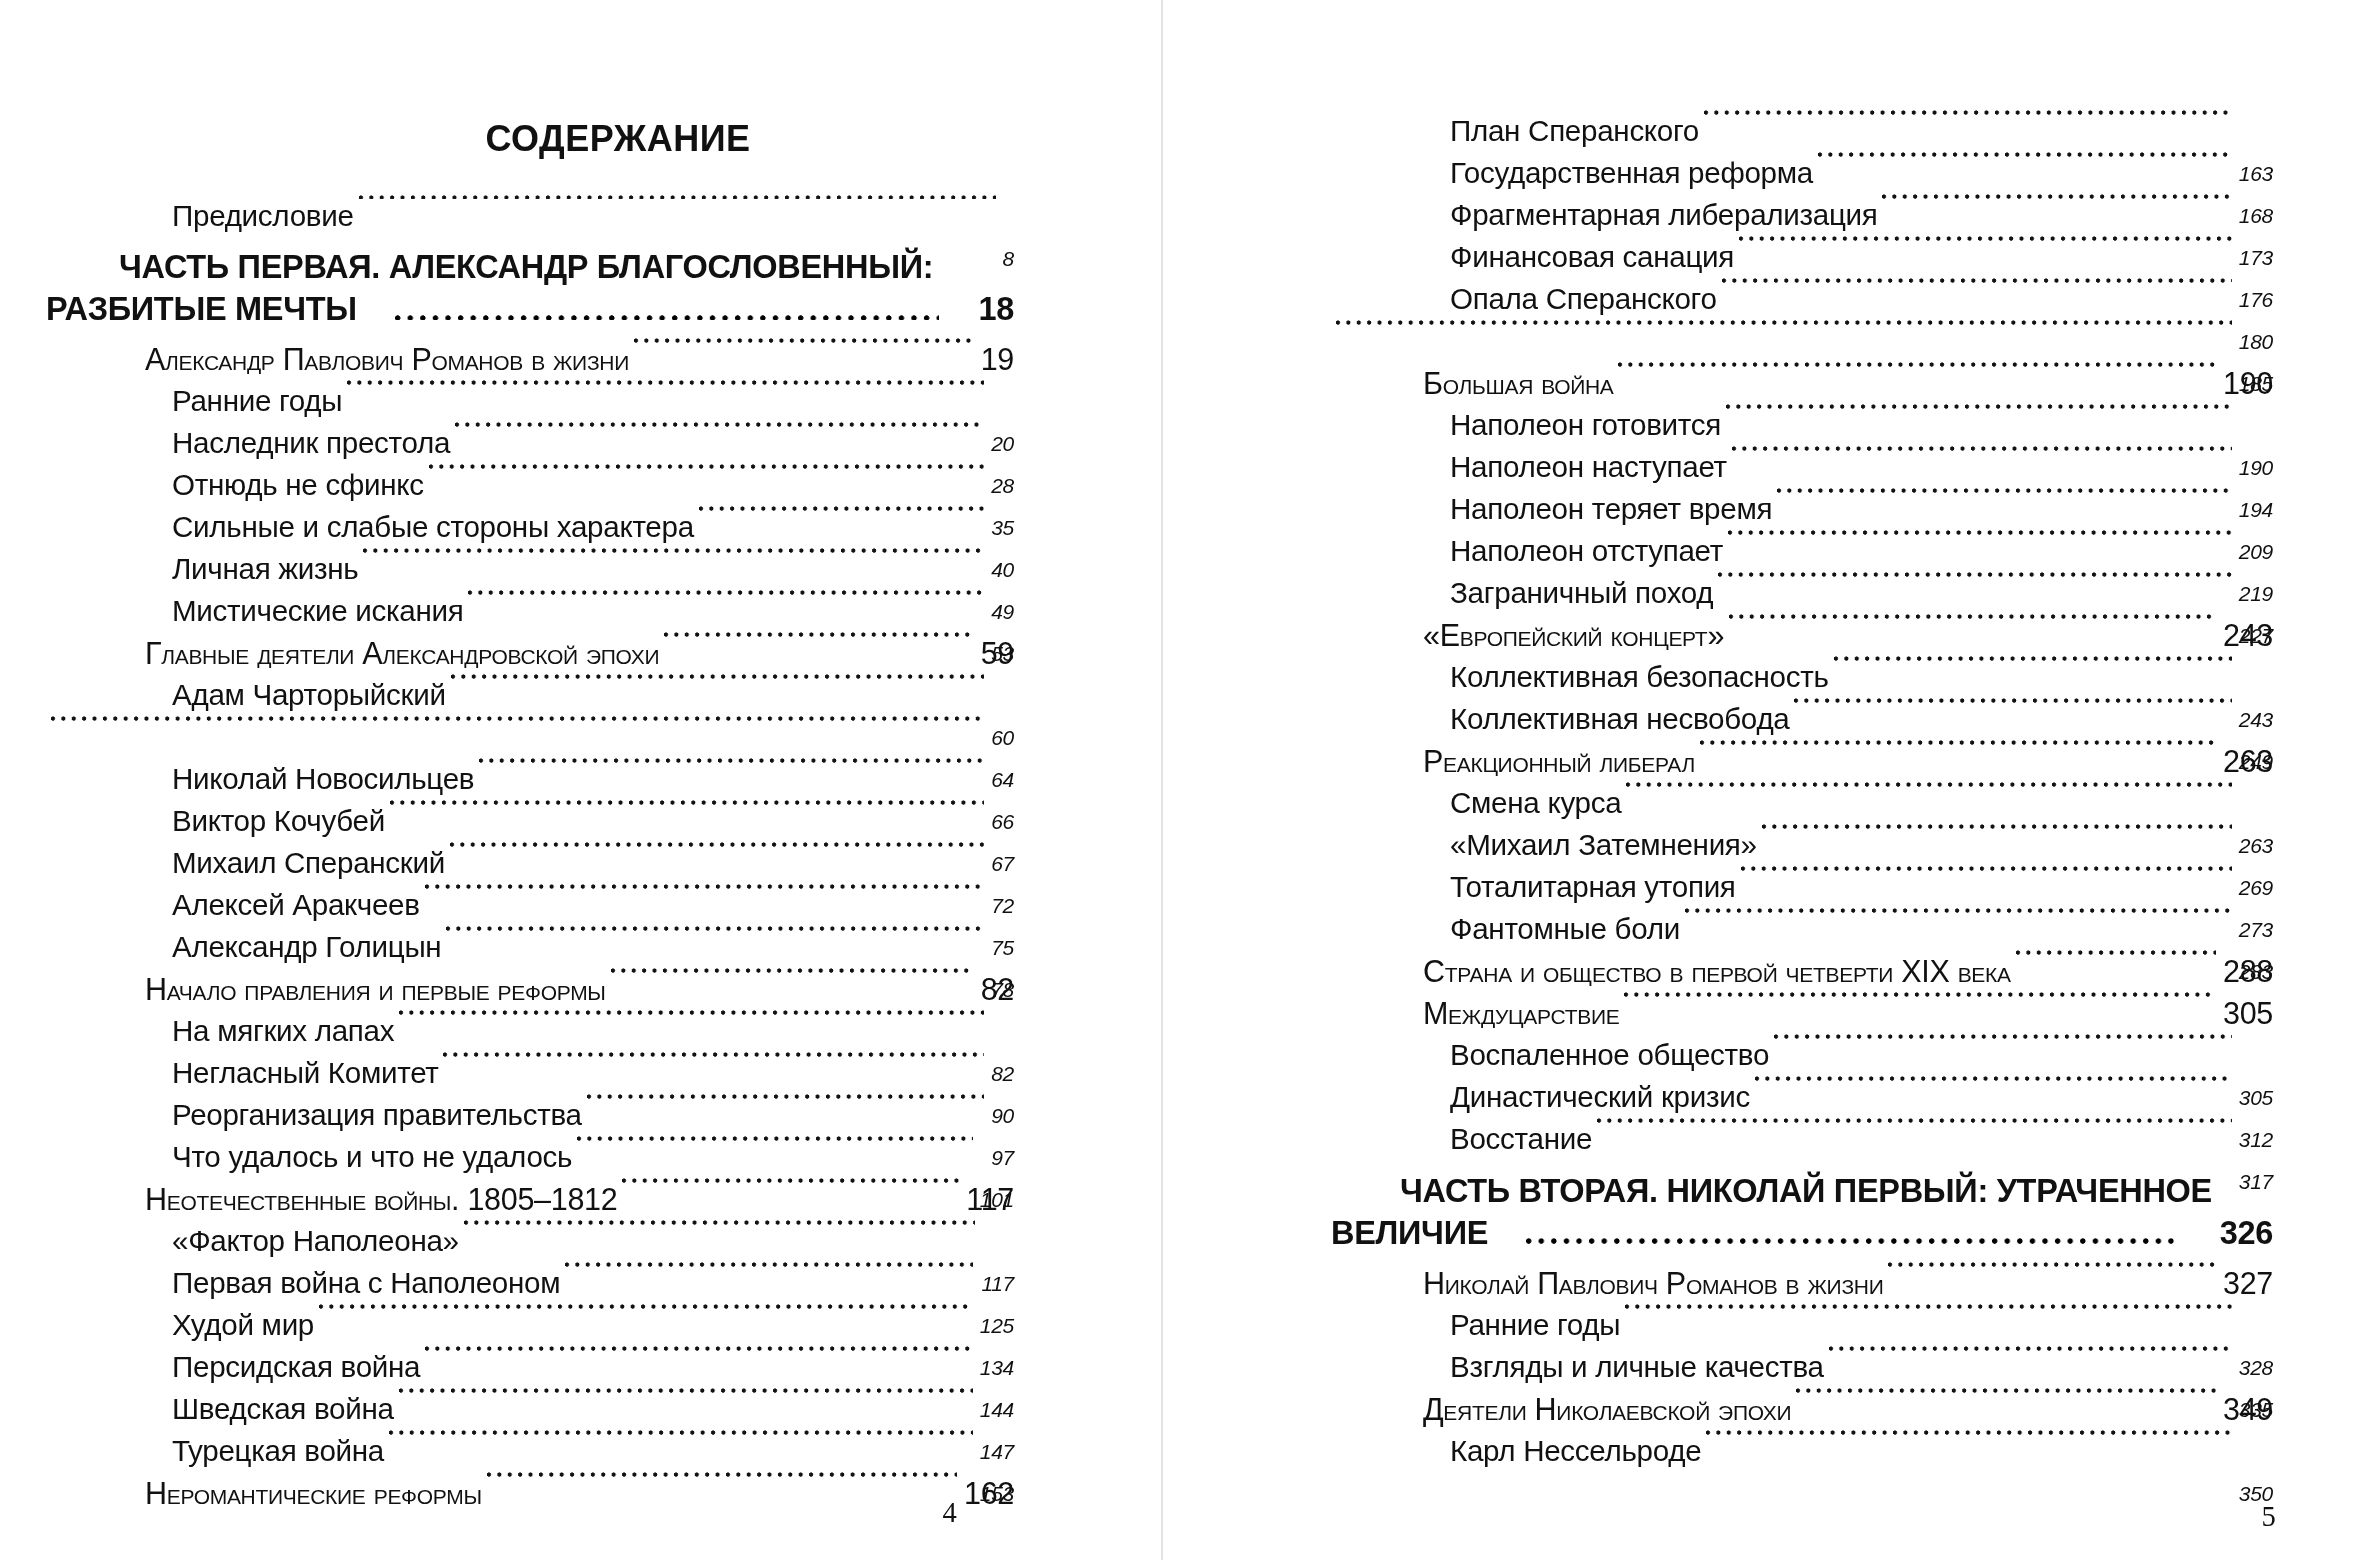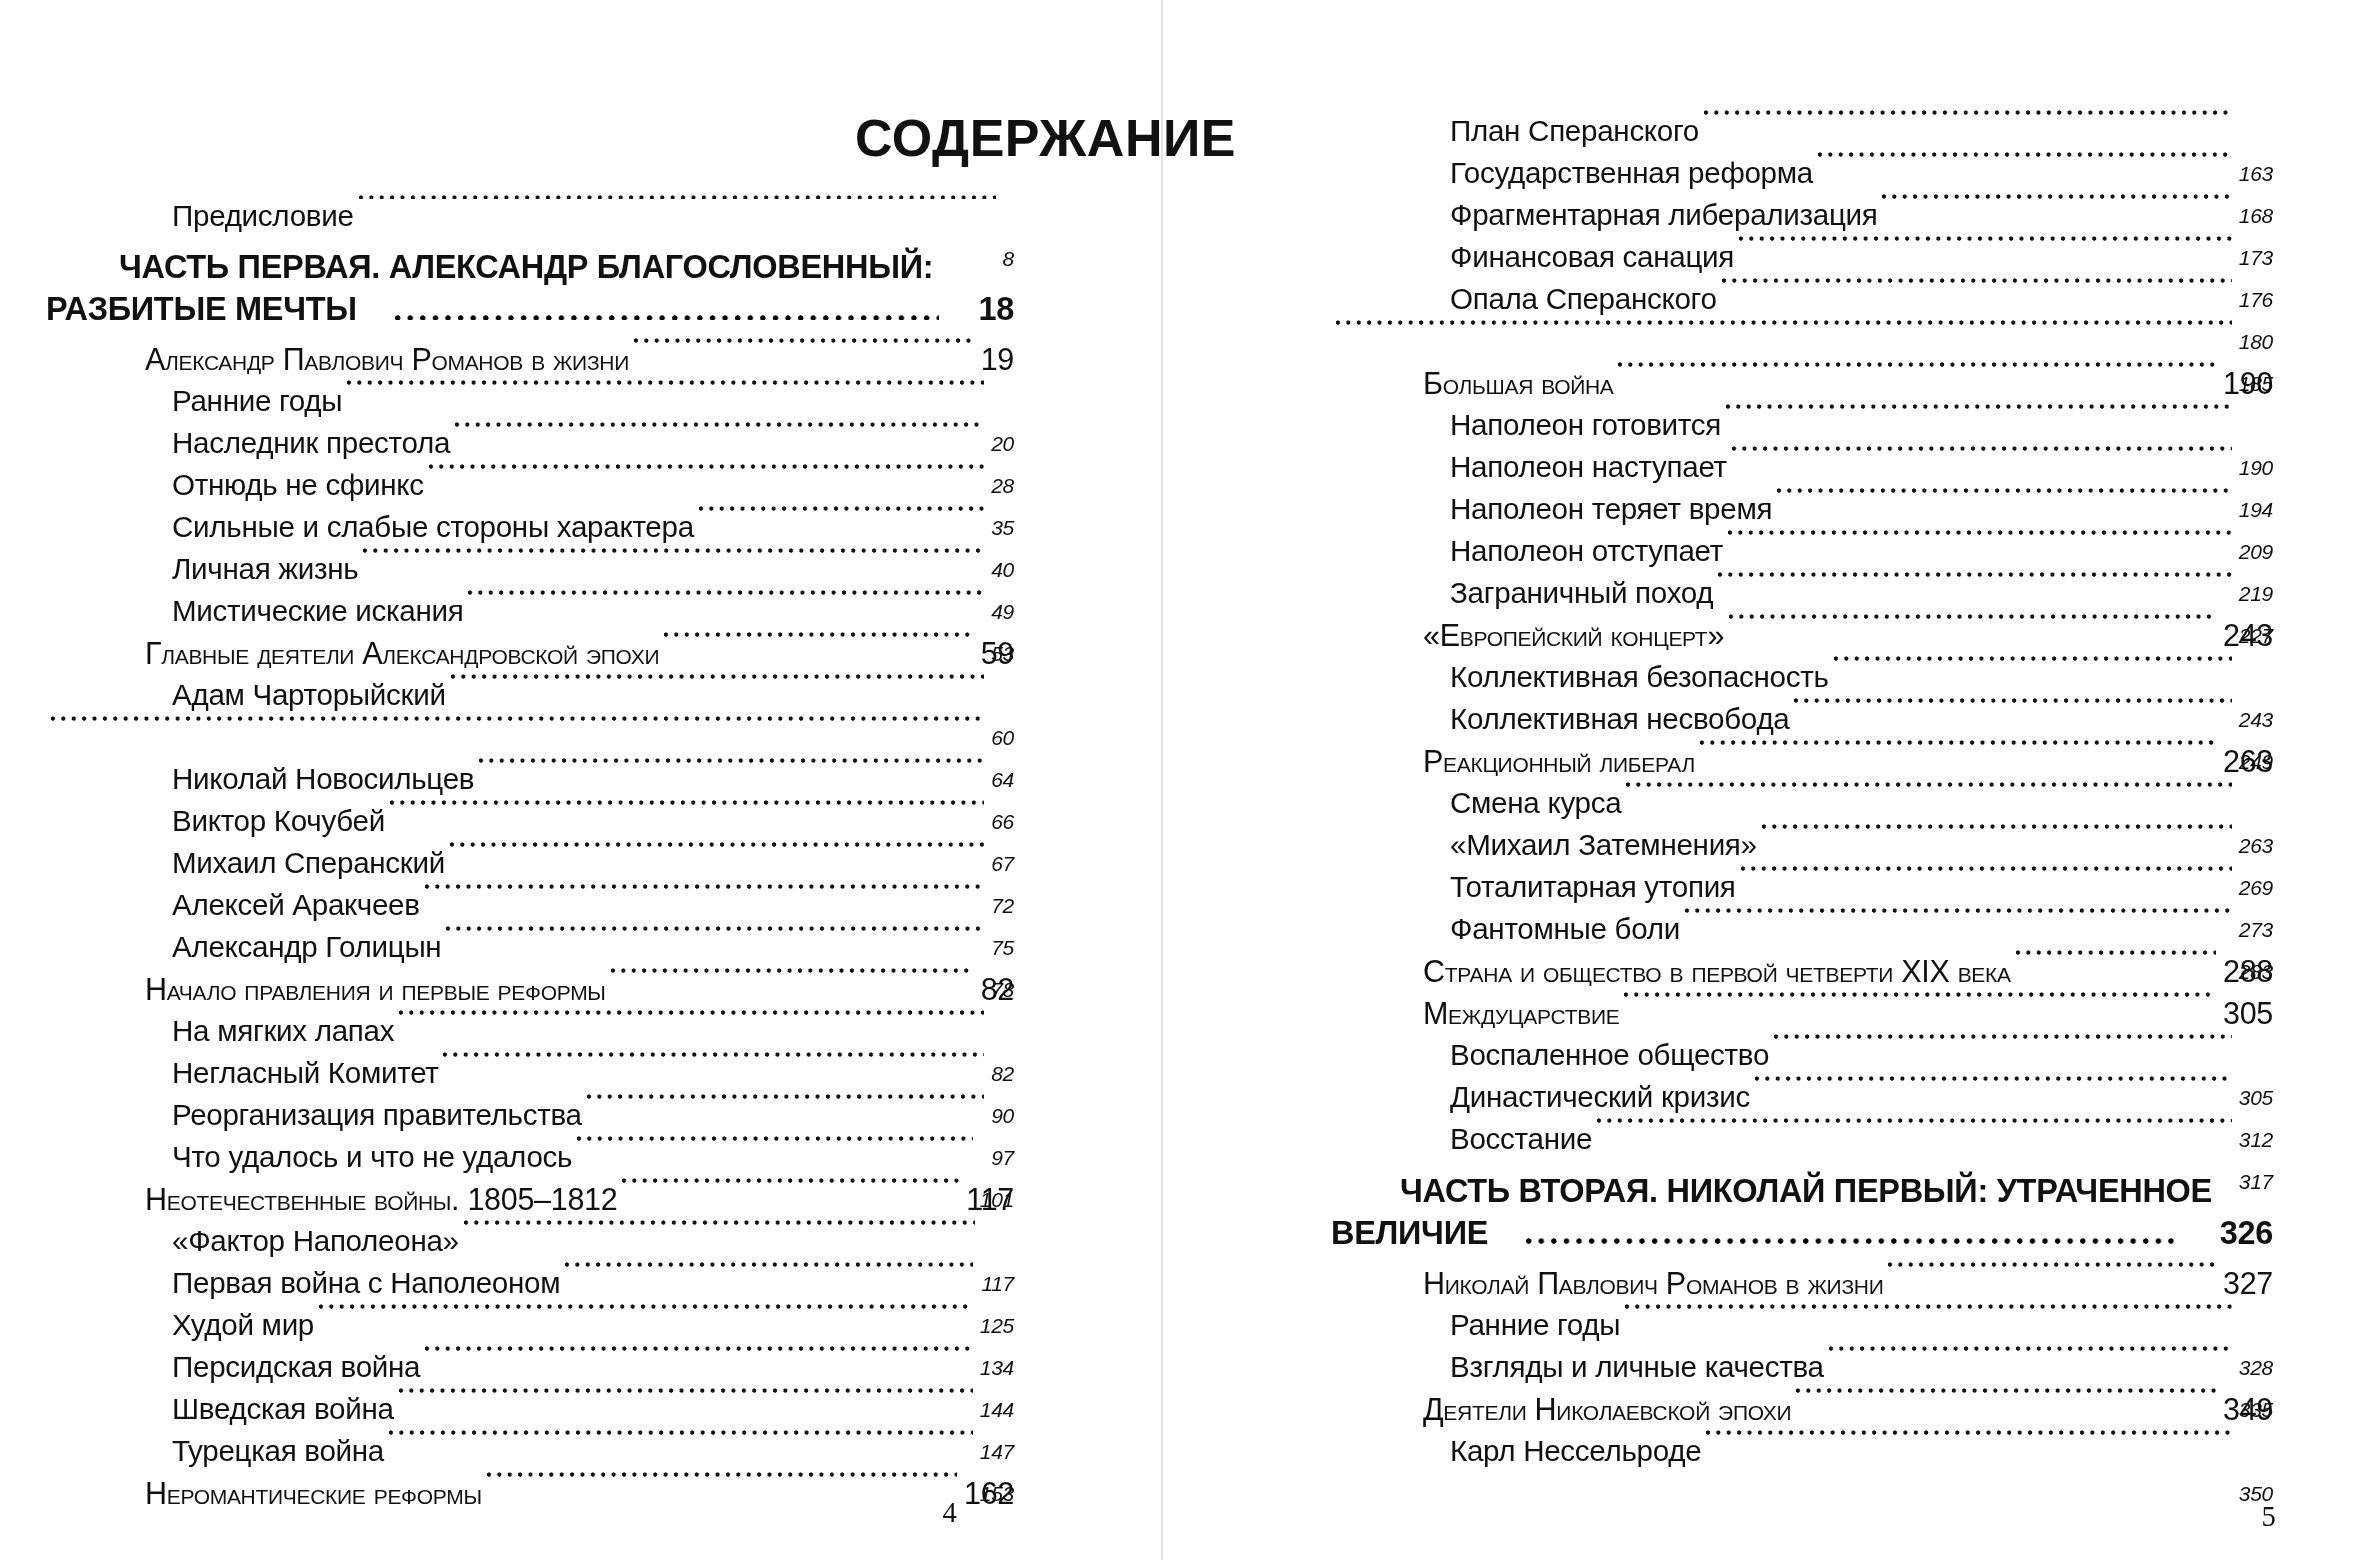--- a/index.html
+++ b/index.html
@@ -30,23 +30,23 @@
     top: 110px;
   }
   .page.left  { left: 46px;   width: 968px; --ind-sec: 99px; --ind-sub: 126px; --ind-part: 73px; }
   .page.right { left: 1331px; width: 942px; --ind-sec: 92px;  --ind-sub: 119px; --ind-part: 69px; }
 
   .toc-title {
     width: 1236px;
     margin-left: -46px;
     height: 57px;
     line-height: 57px;
-    text-align: right;
+    text-align: center;
     font-weight: bold;
-    font-size: 52px;
+    font-size: 36px;
     letter-spacing: 0.5px;
     margin-bottom: 27.6px;
   }
 
   .toc-row {
     display: flex;
     align-items: flex-start;
     height: 42px;
     line-height: 42px;
     font-size: 29.6px;

